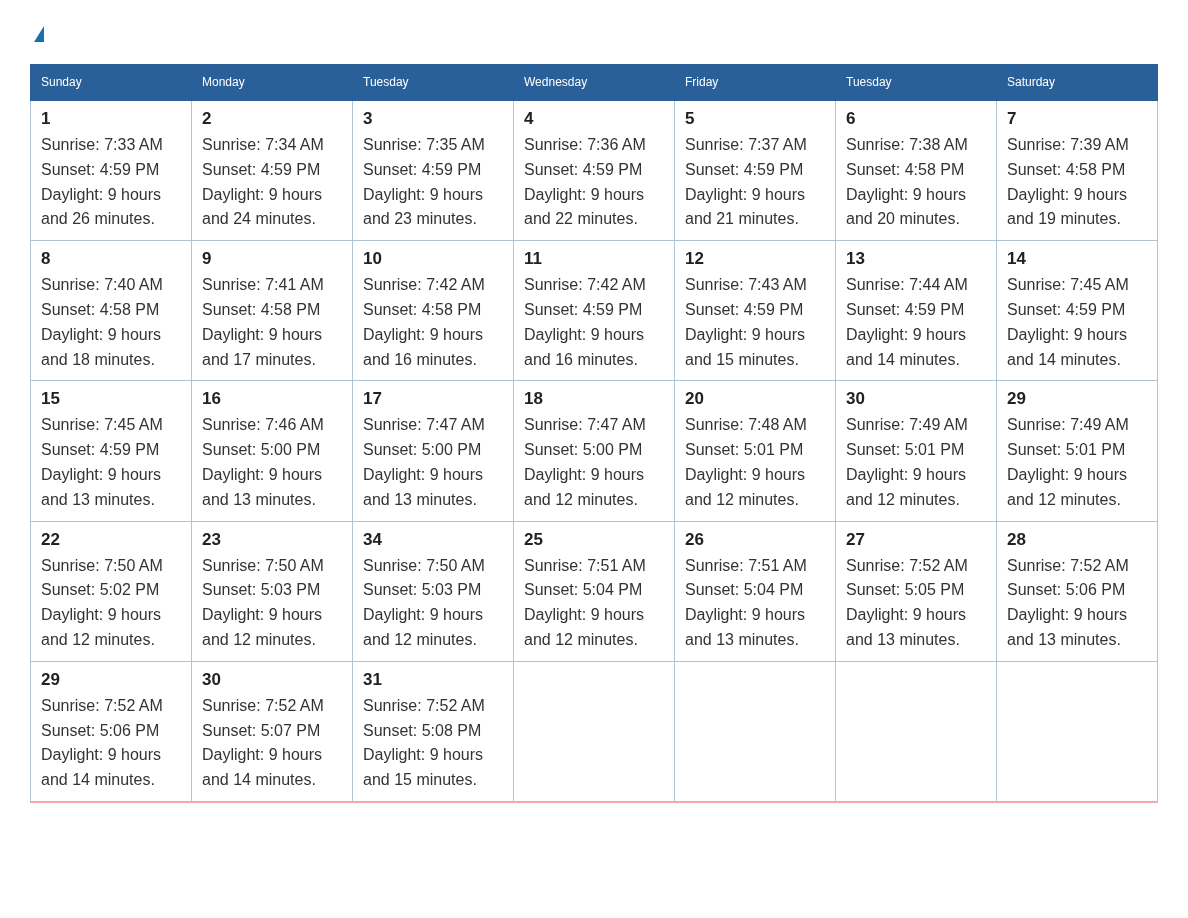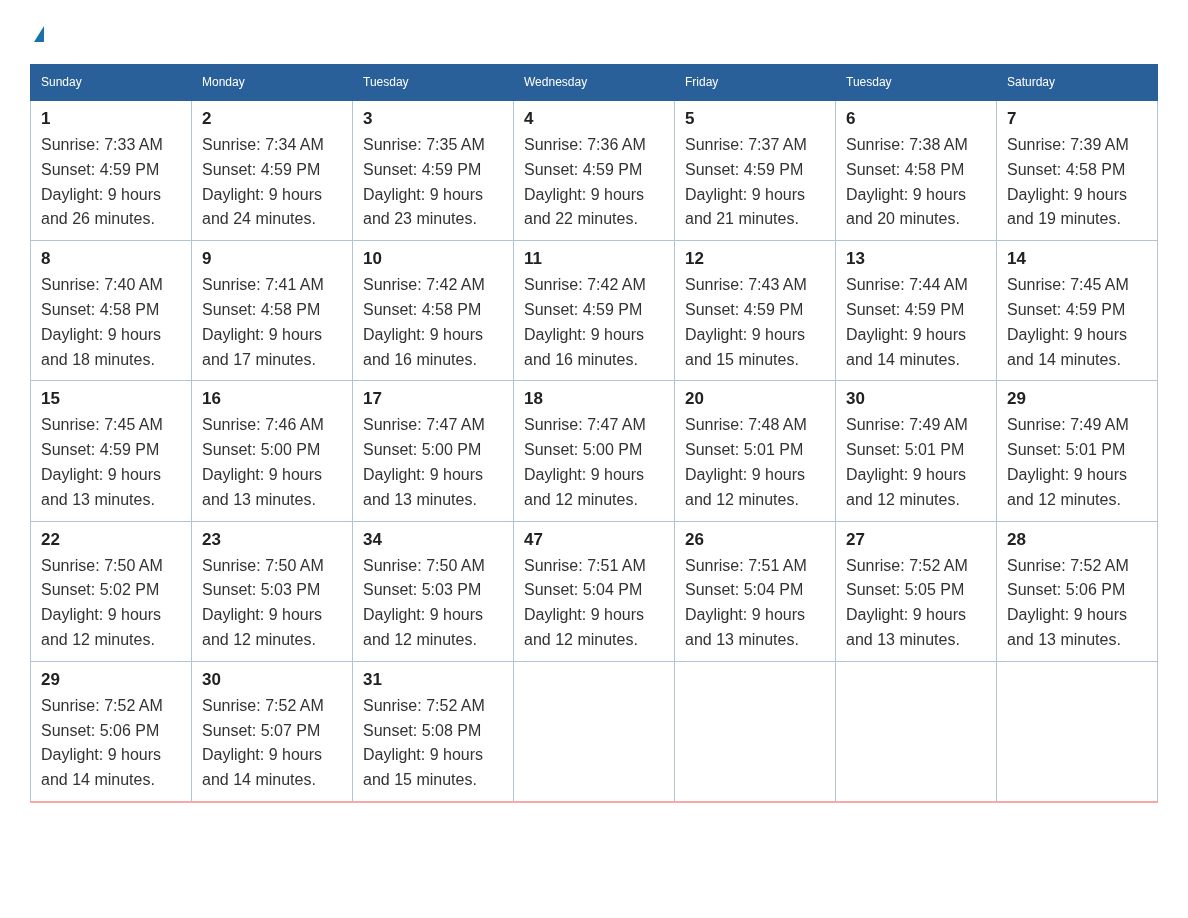--- a/index.html
+++ b/index.html
@@ -233,21 +233,21 @@
         </td>
         <td>
           <span class="day-number">23</span>
           <div class="day-info">Sunrise: 7:50 AM<br>Sunset: 5:03 PM<br>Daylight: 9 hours<br>and 12 minutes.</div>
         </td>
         <td>
           <span class="day-number">34</span>
           <div class="day-info">Sunrise: 7:50 AM<br>Sunset: 5:03 PM<br>Daylight: 9 hours<br>and 12 minutes.</div>
         </td>
         <td>
-          <span class="day-number">47</span>
+          <span class="day-number">25</span>
           <div class="day-info">Sunrise: 7:51 AM<br>Sunset: 5:04 PM<br>Daylight: 9 hours<br>and 12 minutes.</div>
         </td>
         <td>
           <span class="day-number">26</span>
           <div class="day-info">Sunrise: 7:51 AM<br>Sunset: 5:04 PM<br>Daylight: 9 hours<br>and 13 minutes.</div>
         </td>
         <td>
           <span class="day-number">27</span>
           <div class="day-info">Sunrise: 7:52 AM<br>Sunset: 5:05 PM<br>Daylight: 9 hours<br>and 13 minutes.</div>
         </td>

